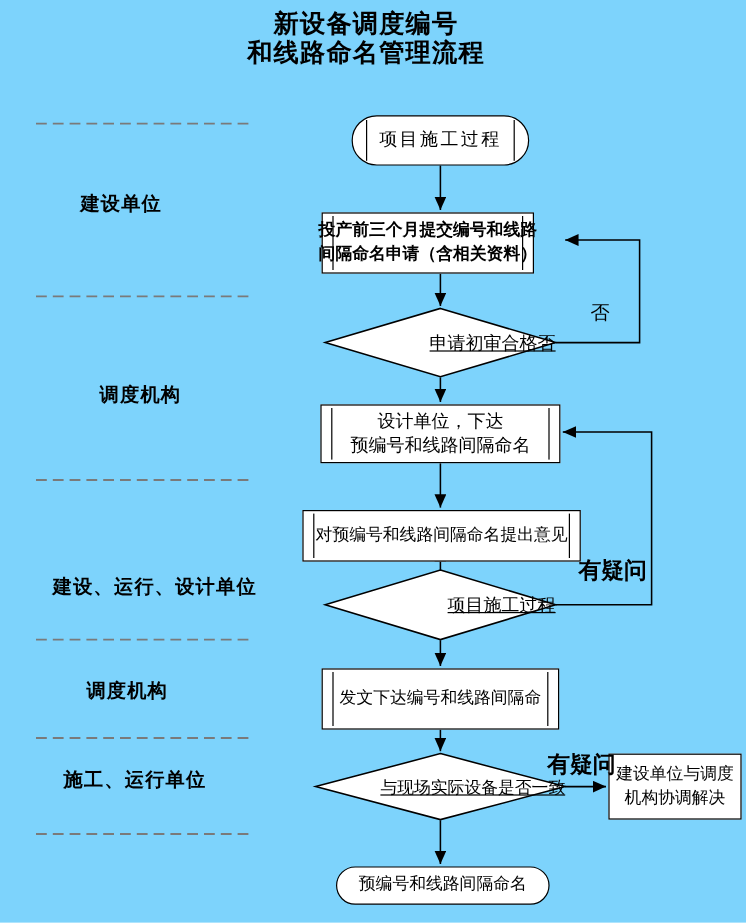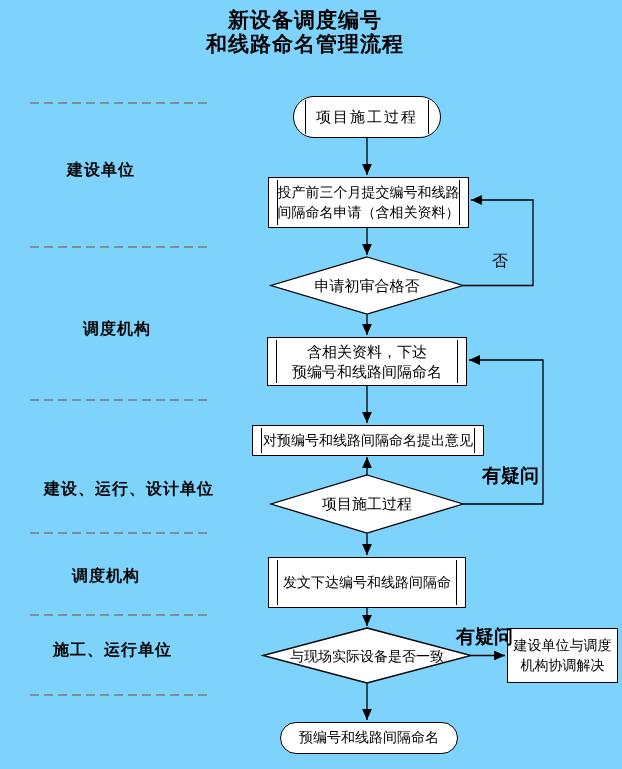--- a/index.html
+++ b/index.html
@@ -10,21 +10,21 @@
   .wires{position:absolute;left:0;top:0;}
   .lane-label{position:absolute;font-weight:bold;font-size:16px;white-space:nowrap;letter-spacing:1px;}
   .node{position:absolute;display:flex;flex-direction:column;align-items:center;justify-content:center;
         background:#fff;border:1.4px solid #000;text-align:center;box-sizing:border-box;}
   .node .txt{font-size:14px;line-height:20px;white-space:nowrap;}
   .bar{position:absolute;top:2px;bottom:2px;width:0;border-left:1.3px solid #000;}
   .bar-l{left:8px;} .bar-r{right:8px;}
   .terminator{border-radius:21px;}
   .terminator .bar-l{left:11px;top:3px;bottom:3px;}
   .terminator .bar-r{right:11px;top:3px;bottom:3px;}
-  .dlabel{position:absolute;text-align:center;font-size:15px;white-space:nowrap;}
+  .dlabel{position:absolute;text-align:right;font-size:15px;white-space:nowrap;text-decoration:underline;}
   .elabel{position:absolute;font-size:19px;font-weight:bold;white-space:nowrap;}
   .elabel.plain{font-weight:normal;font-size:16px;}
 </style>
 </head>
 <body>
 
 <div class="canvas">
 
   <div class="title">
     <div>新设备调度编号</div>
@@ -73,35 +73,35 @@
   <div class="lane-label" style="left:44px;top:479px;">建设、运行、设计单位</div>
   <div class="lane-label" style="left:72px;top:566px;">调度机构</div>
   <div class="lane-label" style="left:53px;top:640px;">施工、运行单位</div>
 
   <div class="node terminator" style="left:293px;top:96px;width:148px;height:42px;">
     <span class="bar bar-l"></span>
     <span class="bar bar-r"></span>
     <span class="txt" style="font-size:15px;letter-spacing:2px;">项目施工过程</span>
   </div>
 
-  <div class="node" style="left:268px;top:177px;width:201px;height:51px;">
+  <div class="node" style="left:268px;top:177px;width:177px;height:51px;font-weight:bold;">
     <span class="bar bar-l"></span>
     <span class="bar bar-r"></span>
     <span class="txt">投产前三个月提交编号和线路</span>
     <span class="txt">间隔命名申请（含相关资料）</span>
   </div>
 
   <div class="node" style="left:267px;top:337px;width:200px;height:49px;">
     <span class="bar bar-l"></span>
     <span class="bar bar-r"></span>
-    <span class="txt" style="font-size:15px;">含相关资料，下达</span>
+    <span class="txt" style="font-size:15px;">设计单位，下达</span>
     <span class="txt" style="font-size:15px;">预编号和线路间隔命名</span>
   </div>
 
-  <div class="node" style="left:252px;top:425px;width:232px;height:31px;">
+  <div class="node" style="left:252px;top:425px;width:232px;height:43px;">
     <span class="bar bar-l"></span>
     <span class="bar bar-r"></span>
     <span class="txt">对预编号和线路间隔命名提出意见</span>
   </div>
 
   <div class="node" style="left:268px;top:557px;width:198px;height:51px;">
     <span class="bar bar-l"></span>
     <span class="bar bar-r"></span>
     <span class="txt">发文下达编号和线路间隔命</span>
   </div>

